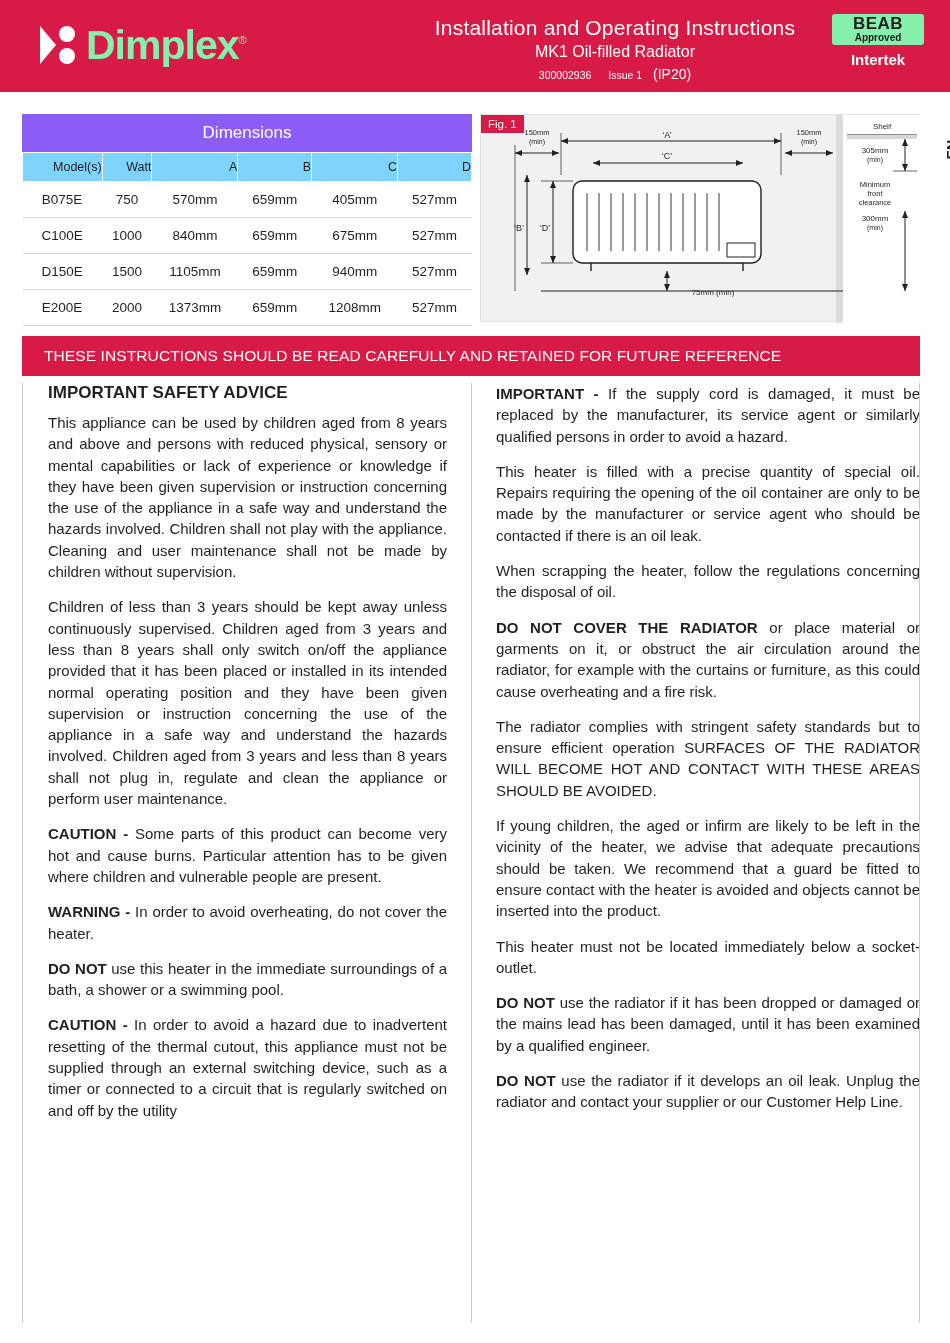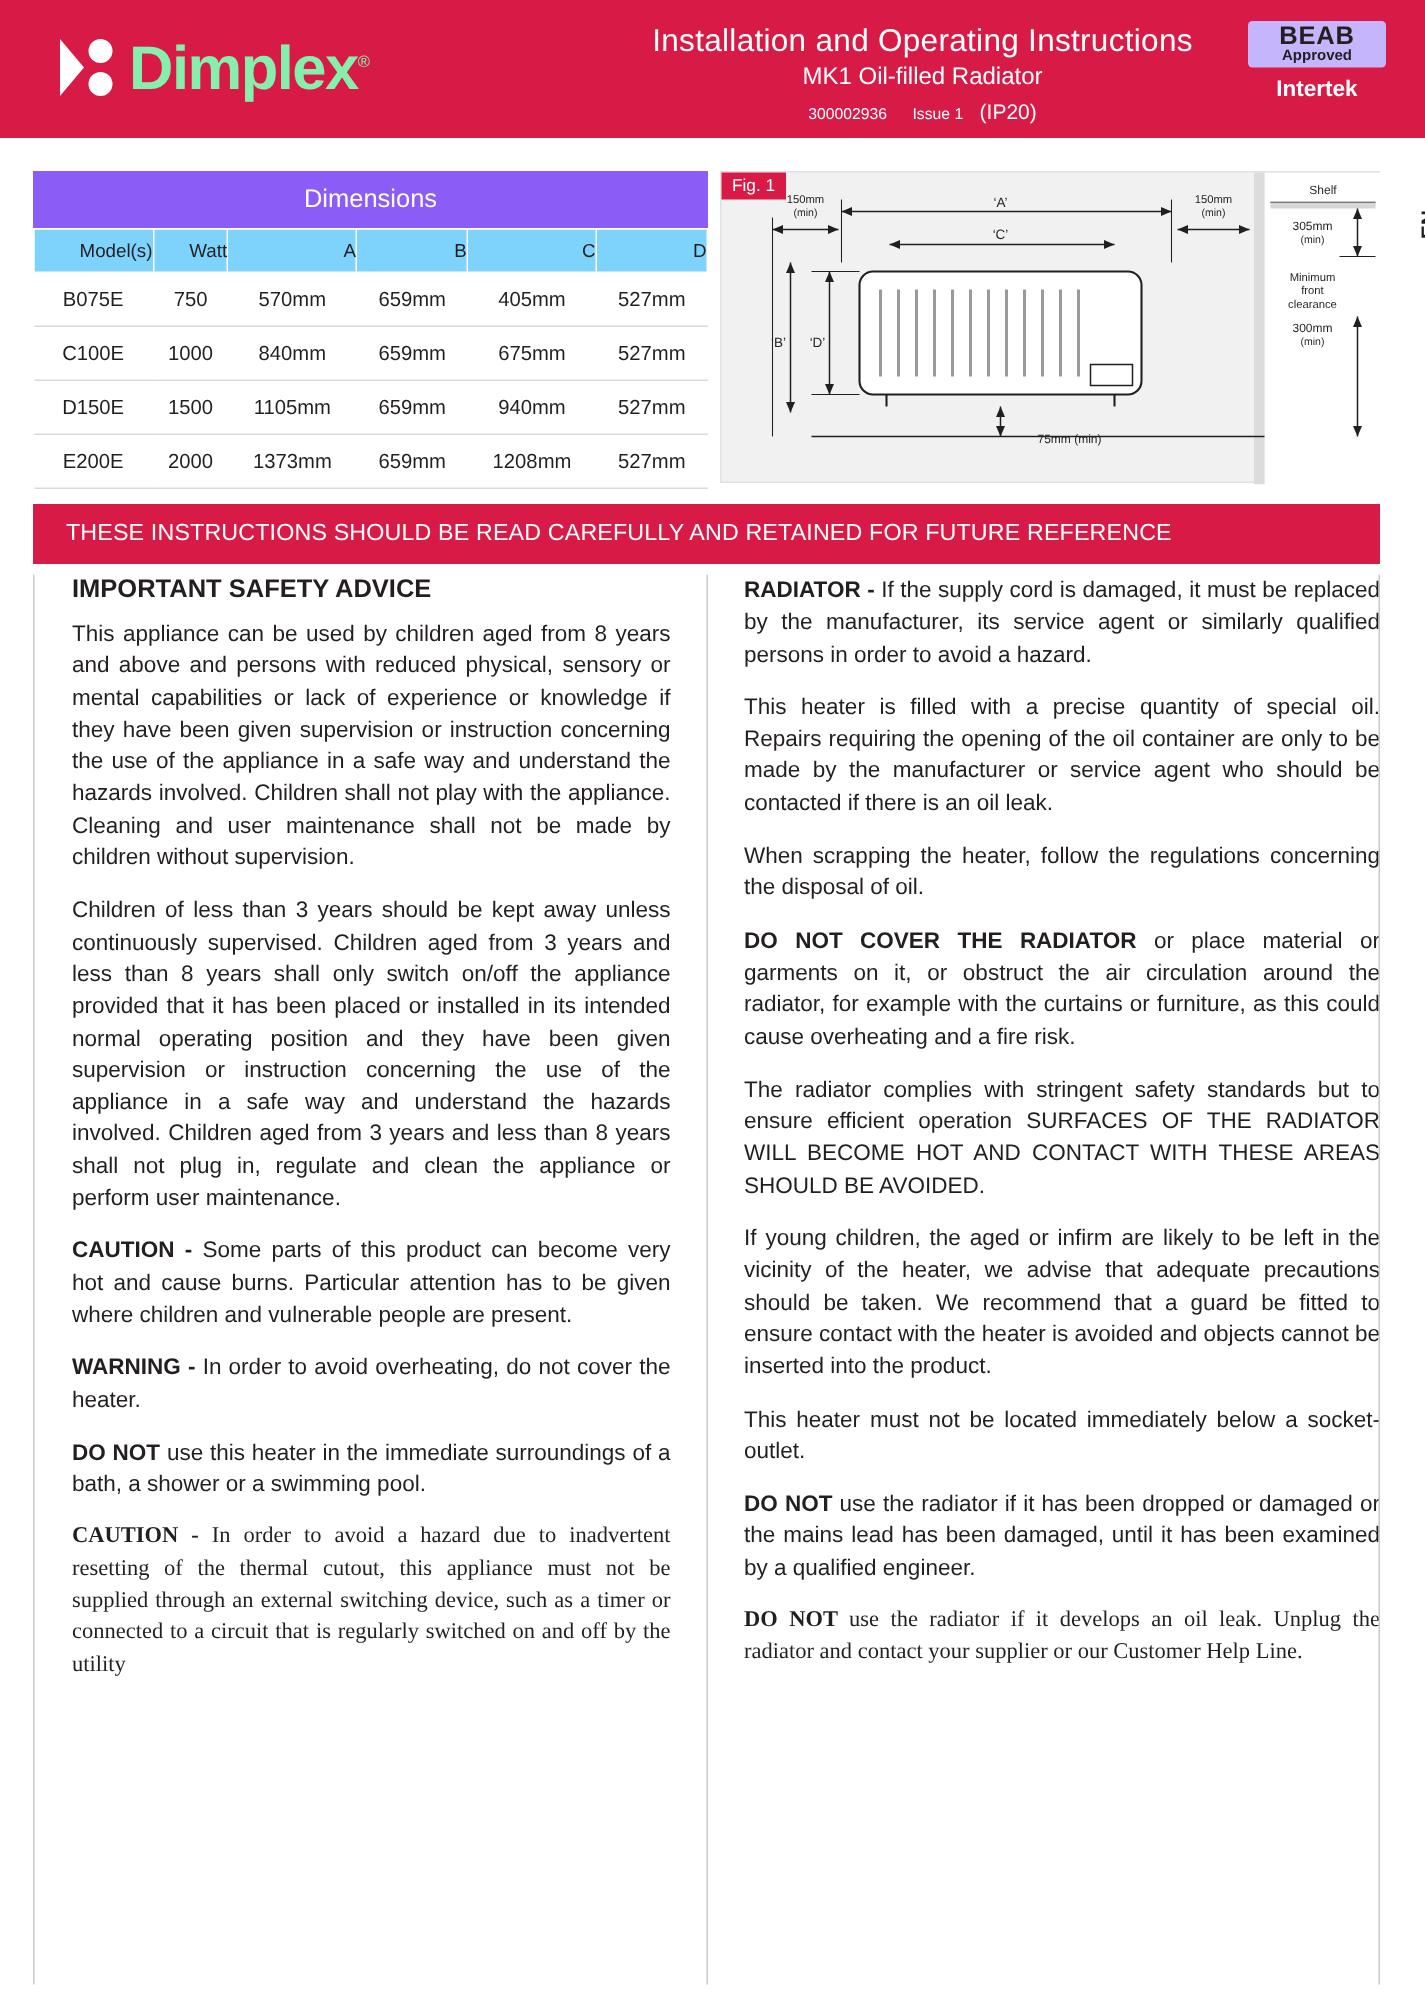--- a/index.html
+++ b/index.html
@@ -74,21 +74,21 @@
   .header-meta .issue { margin-left: 14px; }
 
   .cert-block {
     position: absolute;
     right: 26px;
     top: 14px;
     width: 92px;
     text-align: center;
   }
   .beab {
-    background: #c4b5fd;
+    background: #86efac;
     color: #231f20;
     border-radius: 3px;
     padding: 1px 4px 2px;
     line-height: 1.05;
   }
   .beab .b1 { font-size: 17px; font-weight: bold; letter-spacing: 0.5px; }
   .beab .b2 { font-size: 10px; font-weight: bold; }
   .intertek {
     margin-top: 6px;
     font-size: 15px;
@@ -202,21 +202,21 @@
     font-size: 17px;
     margin: 0 0 9px 0;
     font-weight: bold;
   }
   .col p {
     margin: 0 0 14px 0;
     font-size: 15px;
     line-height: 1.42;
     text-align: justify;
   }
-  .col p.last { margin-bottom: 12px; font-family: Liberation Serif, serif; }
+  .col p.last { margin-bottom: 12px; }
   .b { font-weight: bold; }
   .vline-left {
     position: absolute;
     left: 0;
     top: 0;
     width: 1px;
     height: 940px;
     background: #c9c9ca;
   }
   .vline-right {
@@ -419,21 +419,21 @@
     <h2>IMPORTANT SAFETY ADVICE</h2>
     <p>This appliance can be used by children aged from 8 years and above and persons with reduced physical, sensory or mental capabilities or lack of experience or knowledge if they have been given supervision or instruction concerning the use of the appliance in a safe way and understand the hazards involved. Children shall not play with the appliance. Cleaning and user maintenance shall not be made by children without supervision.</p>
     <p>Children of less than 3 years should be kept away unless continuously supervised. Children aged from 3 years and less than 8 years shall only switch on/off the appliance provided that it has been placed or installed in its intended normal operating position and they have been given supervision or instruction concerning the use of the appliance in a safe way and understand the hazards involved. Children aged from 3 years and less than 8 years shall not plug in, regulate and clean the appliance or perform user maintenance.</p>
     <p><span class="b">CAUTION - </span><span>Some parts of this product can become very hot and cause burns. Particular attention has to be given where children and vulnerable people are present.</span></p>
     <p><span class="b">WARNING - </span><span>In order to avoid overheating, do not cover the heater.</span></p>
     <p><span class="b">DO NOT </span><span>use this heater in the immediate surroundings of a bath, a shower or a swimming pool.</span></p>
     <p class="last"><span class="b">CAUTION - </span><span>In order to avoid a hazard due to inadvertent resetting of the thermal cutout, this appliance must not be supplied through an external switching device, such as a timer or connected to a  circuit that is regularly switched on and off by the utility</span></p>
   </div>
 
   <div class="col right">
-    <p><span class="b">RADIATOR - </span><span>If the supply cord is damaged, it must be replaced by the manufacturer, its service agent or similarly qualified persons in order to avoid a hazard.</span></p>
+    <p><span class="b">IMPORTANT - </span><span>If the supply cord is damaged, it must be replaced by the manufacturer, its service agent or similarly qualified persons in order to avoid a hazard.</span></p>
     <p>This heater is filled with a precise quantity of special oil. Repairs requiring the opening of the oil container are only to be made by the manufacturer or service agent who should be contacted if there is an oil leak.</p>
     <p>When scrapping the heater, follow the regulations concerning the disposal of oil.</p>
     <p><span class="b">DO NOT COVER THE RADIATOR </span><span>or place material or garments on it, or obstruct the air circulation around the radiator, for example with the curtains or furniture, as this could cause overheating and a fire risk.</span></p>
     <p>The radiator complies with stringent safety standards but to ensure efficient operation SURFACES OF THE RADIATOR WILL BECOME HOT AND CONTACT WITH THESE AREAS SHOULD BE AVOIDED.</p>
     <p>If young children, the aged or infirm are likely to be left in the vicinity of the heater, we advise that adequate precautions should be taken. We recommend that a guard be fitted to ensure contact with the heater is avoided and objects cannot be inserted into the product.</p>
     <p>This heater must not be located immediately below a socket-outlet.</p>
     <p><span class="b">DO NOT </span><span>use the radiator if it has been dropped or damaged or the mains lead has been damaged, until it has been examined by a qualified engineer.</span></p>
     <p class="last"><span class="b">DO NOT </span><span>use the radiator if it develops an oil leak. Unplug the radiator and contact your supplier or our Customer Help Line.</span></p>
   </div>
 </div>

